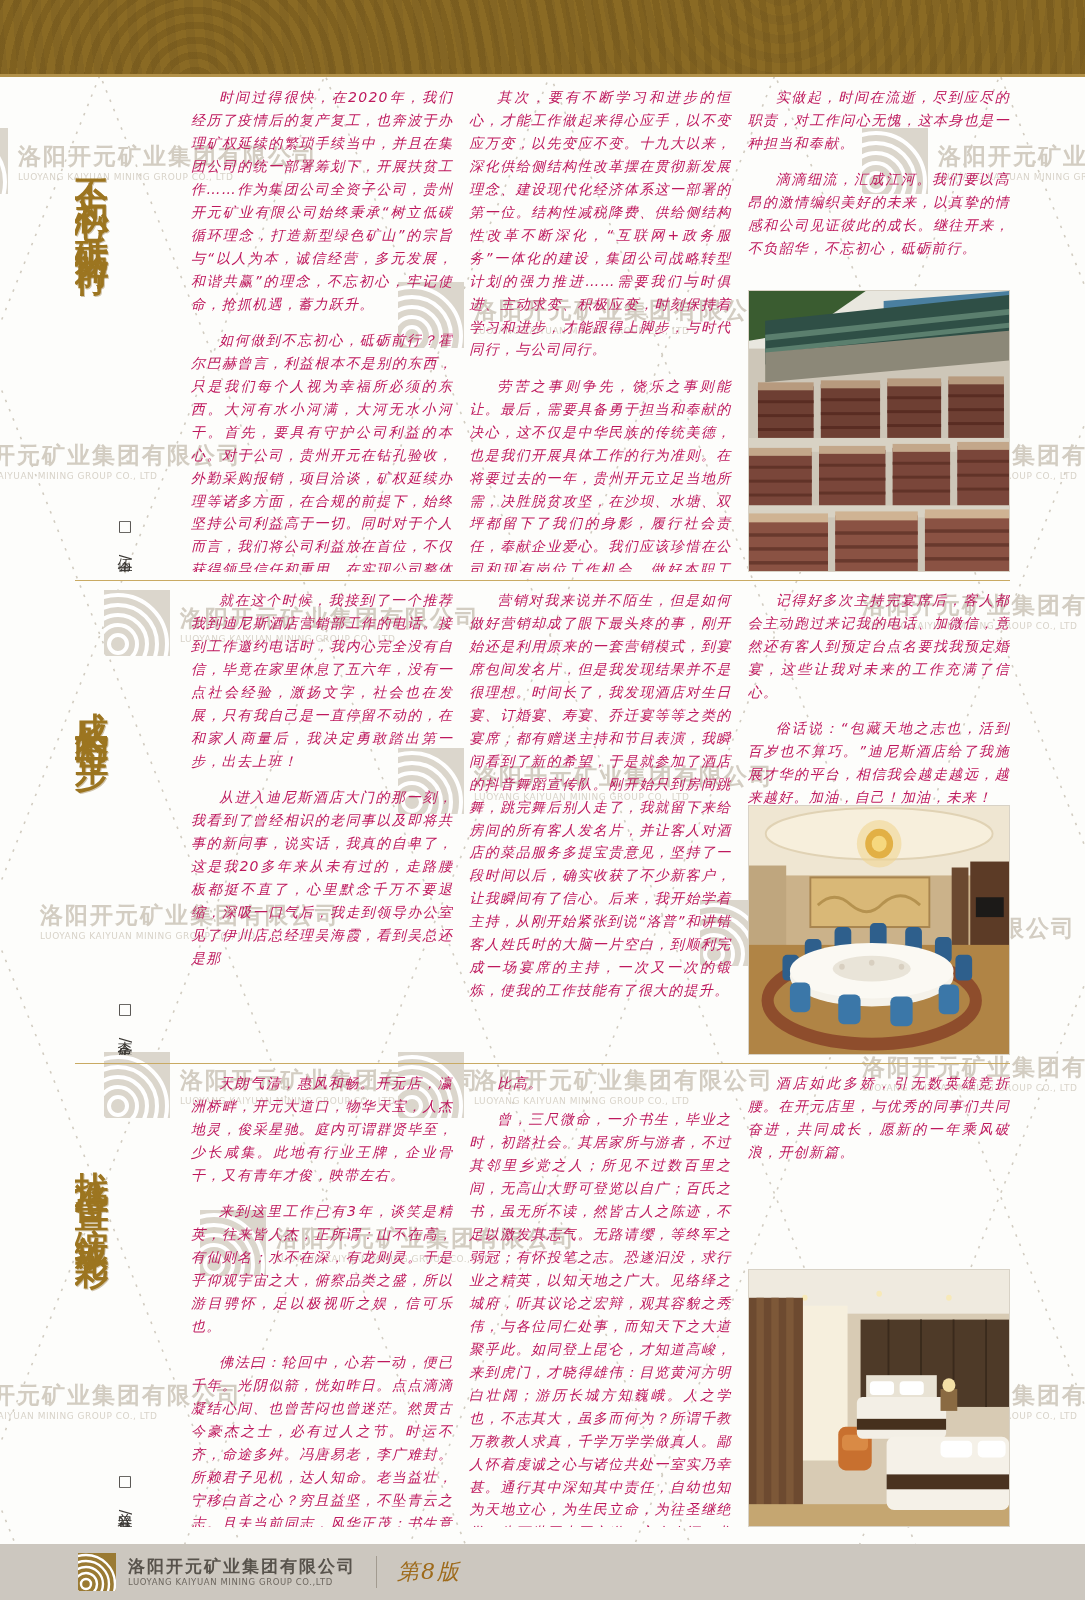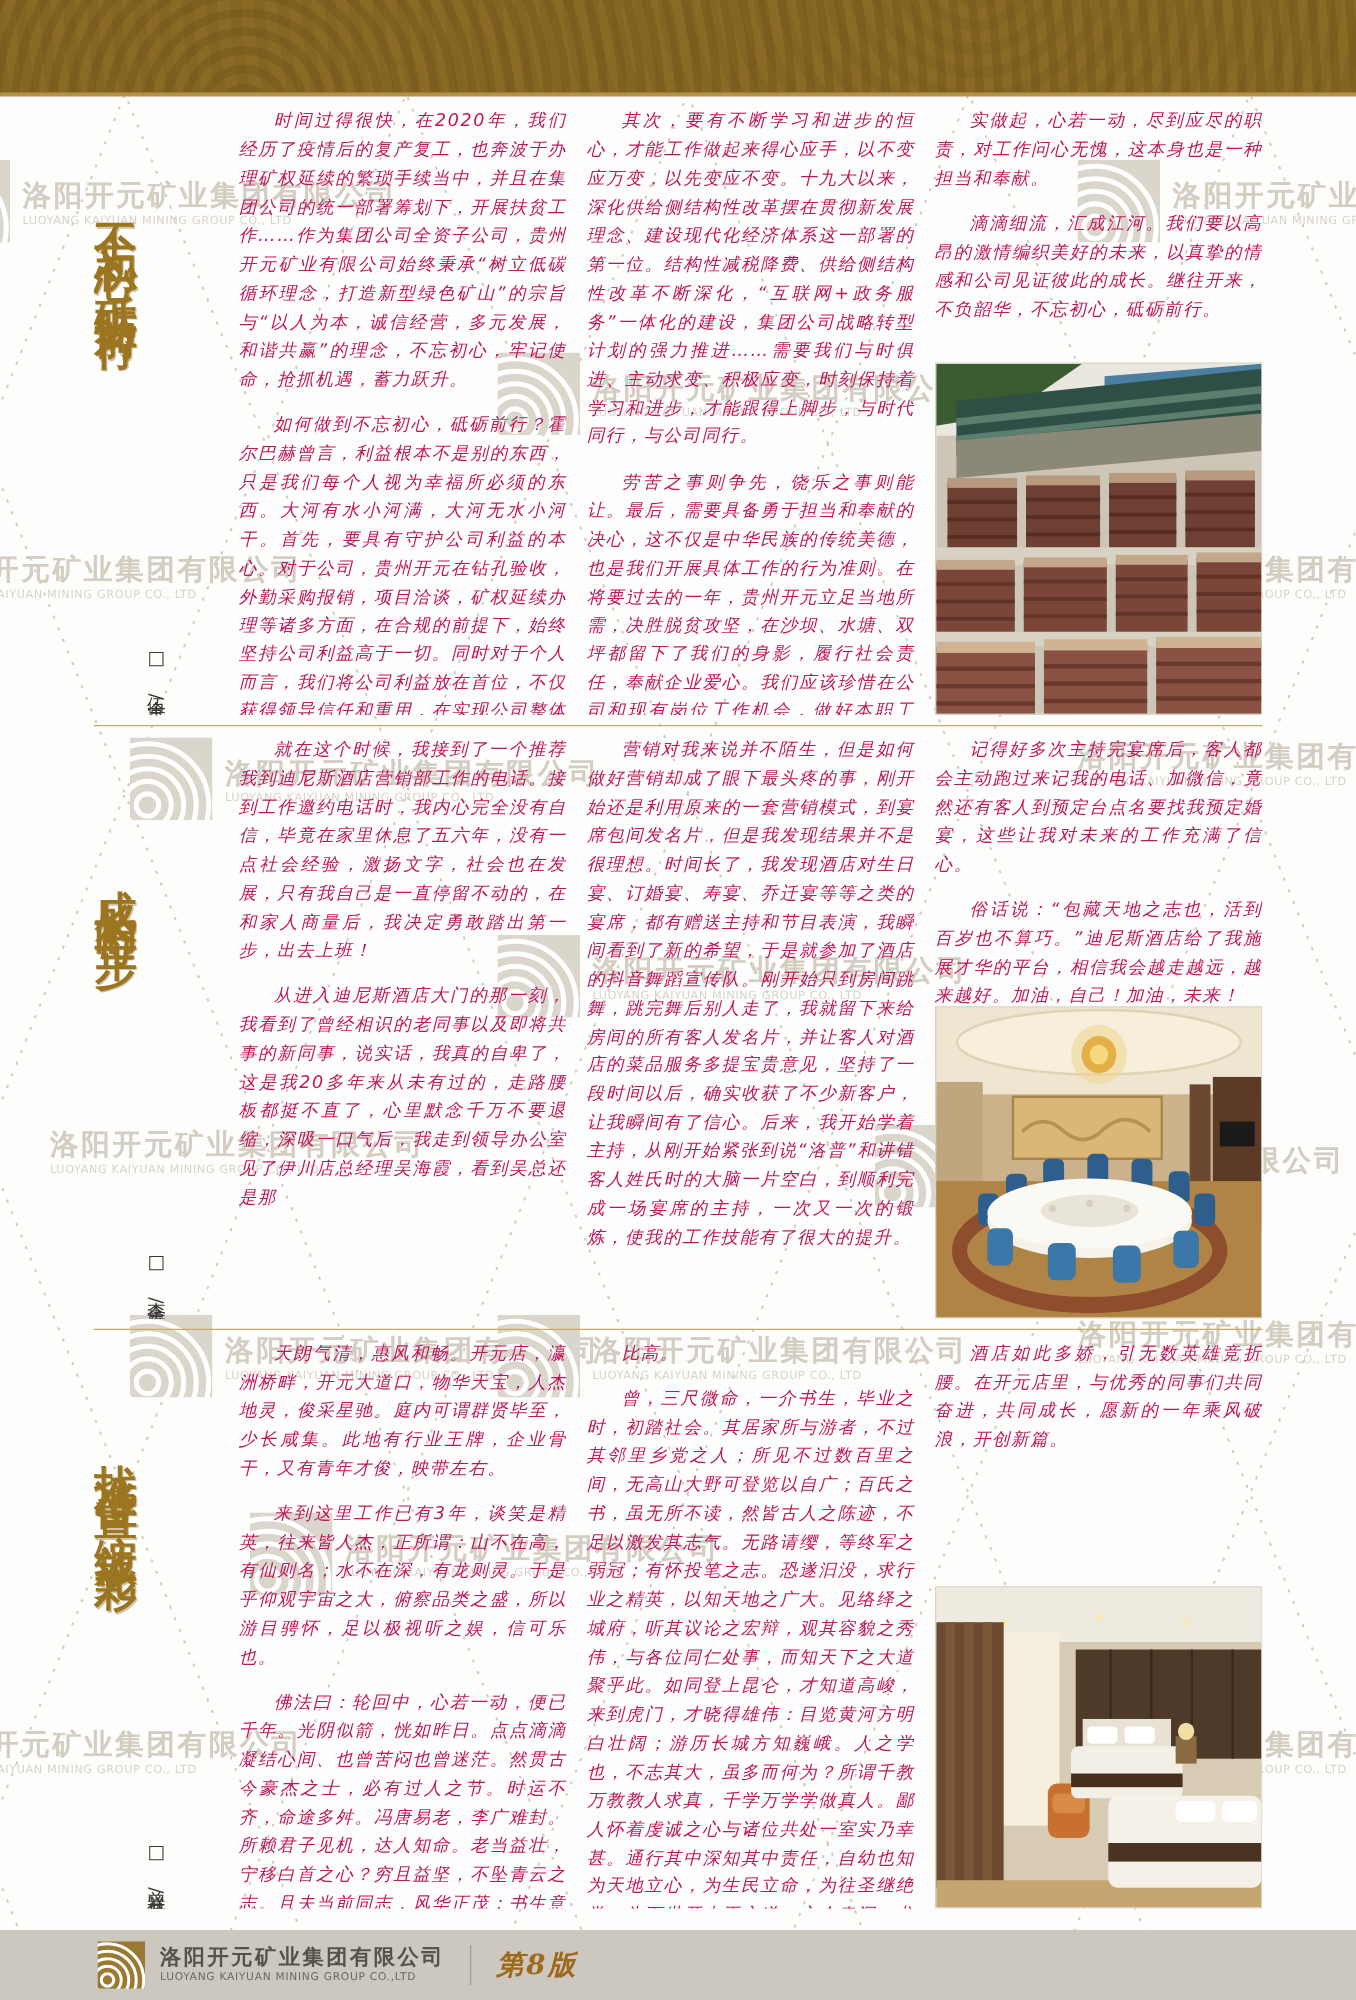--- a/index.html
+++ b/index.html
@@ -35,21 +35,21 @@
   .col-photo{display:flex;flex-direction:column;}
   .col-photo .txt{flex:1 1 auto;overflow:hidden;}
   .photo{flex:0 0 auto;width:100%;display:block;border:1px solid #d8d2c6;box-sizing:border-box;}
   
   .footer{position:absolute;left:0;right:0;bottom:0;height:56px;background:#ccc7bf;z-index:2;
     display:flex;align-items:center;padding-left:78px;box-sizing:border-box;}
   .f-logo{flex:0 0 auto;margin-right:12px;}
   .f-cn{font-size:17px;font-weight:bold;letter-spacing:2px;color:#57524b;line-height:1.15;}
   .f-en{font-size:8.5px;letter-spacing:.6px;color:#6d675f;}
   .f-div{width:1px;height:32px;background:#a29b90;margin:0 20px;}
-  .f-page{font-family:"DejaVu Serif",serif;font-style:italic;font-weight:bold;
+  .f-page{font-family:"DejaVu Serif",serif;font-style:italic;font-weight:normal;
     font-size:22px;color:#9e6a1a;letter-spacing:2px;}
 </style>
 </head>
 <body>
 
 <div class="page">
 
   <svg class="lattice" width="1085" height="1600" viewBox="0 0 1085 1600">
     <g fill="none" stroke="#c7c0b3" stroke-width="1.6" stroke-dasharray="2.5 7.5" opacity="0.8">
       <path d="M-125,635 L100,75 L325,635 L550,75 L775,635 L1000,75 L1225,635"></path>
@@ -260,21 +260,21 @@
       <div class="col">
         <p>时间过得很快，在2020年，我们经历了疫情后的复产复工，也奔波于办理矿权延续的繁琐手续当中，并且在集团公司的统一部署筹划下，开展扶贫工作……作为集团公司全资子公司，贵州开元矿业有限公司始终秉承“树立低碳循环理念，打造新型绿色矿山”的宗旨与“以人为本，诚信经营，多元发展，和谐共赢”的理念，不忘初心，牢记使命，抢抓机遇，蓄力跃升。</p>
         <p>如何做到不忘初心，砥砺前行？霍尔巴赫曾言，利益根本不是别的东西，只是我们每个人视为幸福所必须的东西。大河有水小河满，大河无水小河干。首先，要具有守护公司利益的本心。对于公司，贵州开元在钻孔验收，外勤采购报销，项目洽谈，矿权延续办理等诸多方面，在合规的前提下，始终坚持公司利益高于一切。同时对于个人而言，我们将公司利益放在首位，不仅获得领导信任和重用，在实现公司整体利益的同时，也实现了自我价值。</p>
       </div>
       <div class="col">
         <p>其次，要有不断学习和进步的恒心，才能工作做起来得心应手，以不变应万变，以先变应不变。十九大以来，深化供给侧结构性改革摆在贯彻新发展理念、建设现代化经济体系这一部署的第一位。结构性减税降费、供给侧结构性改革不断深化，“互联网+政务服务”一体化的建设，集团公司战略转型计划的强力推进……需要我们与时俱进、主动求变、积极应变，时刻保持着学习和进步，才能跟得上脚步，与时代同行，与公司同行。</p>
         <p>劳苦之事则争先，饶乐之事则能让。最后，需要具备勇于担当和奉献的决心，这不仅是中华民族的传统美德，也是我们开展具体工作的行为准则。在将要过去的一年，贵州开元立足当地所需，决胜脱贫攻坚，在沙坝、水塘、双坪都留下了我们的身影，履行社会责任，奉献企业爱心。我们应该珍惜在公司和现有岗位工作机会，做好本职工作，努力在本职工作中创出成绩，从现</p>
       </div>
       <div class="col col-photo">
         <div class="txt">
-          <p>实做起，心若一动，尽到应尽的职责，对工作问心无愧，这本身也是一种担当和奉献。</p>
+          <p>实做起，时间在流逝，尽到应尽的职责，对工作问心无愧，这本身也是一种担当和奉献。</p>
           <p>滴滴细流，汇成江河。我们要以高昂的激情编织美好的未来，以真挚的情感和公司见证彼此的成长。继往开来，不负韶华，不忘初心，砥砺前行。</p>
         </div>
         <svg class="photo" height="282" viewBox="0 0 290 282" preserveAspectRatio="none">
           <rect width="290" height="282" fill="#cdc6b8"></rect>
           <rect width="290" height="58" fill="#e9e7df"></rect>
           <polygon points="0,0 130,0 66,40 0,50" fill="#3a5c30"></polygon>
           <polygon points="150,10 290,0 290,20 150,28" fill="#4a7fa0"></polygon>
           <polygon points="18,30 290,4 290,48 18,74" fill="#2f4f46"></polygon>
           <polygon points="18,44 290,18 290,24 18,50" fill="#5b7f6e"></polygon>
           <polygon points="18,58 290,32 290,37 18,63" fill="#5b7f6e"></polygon>

